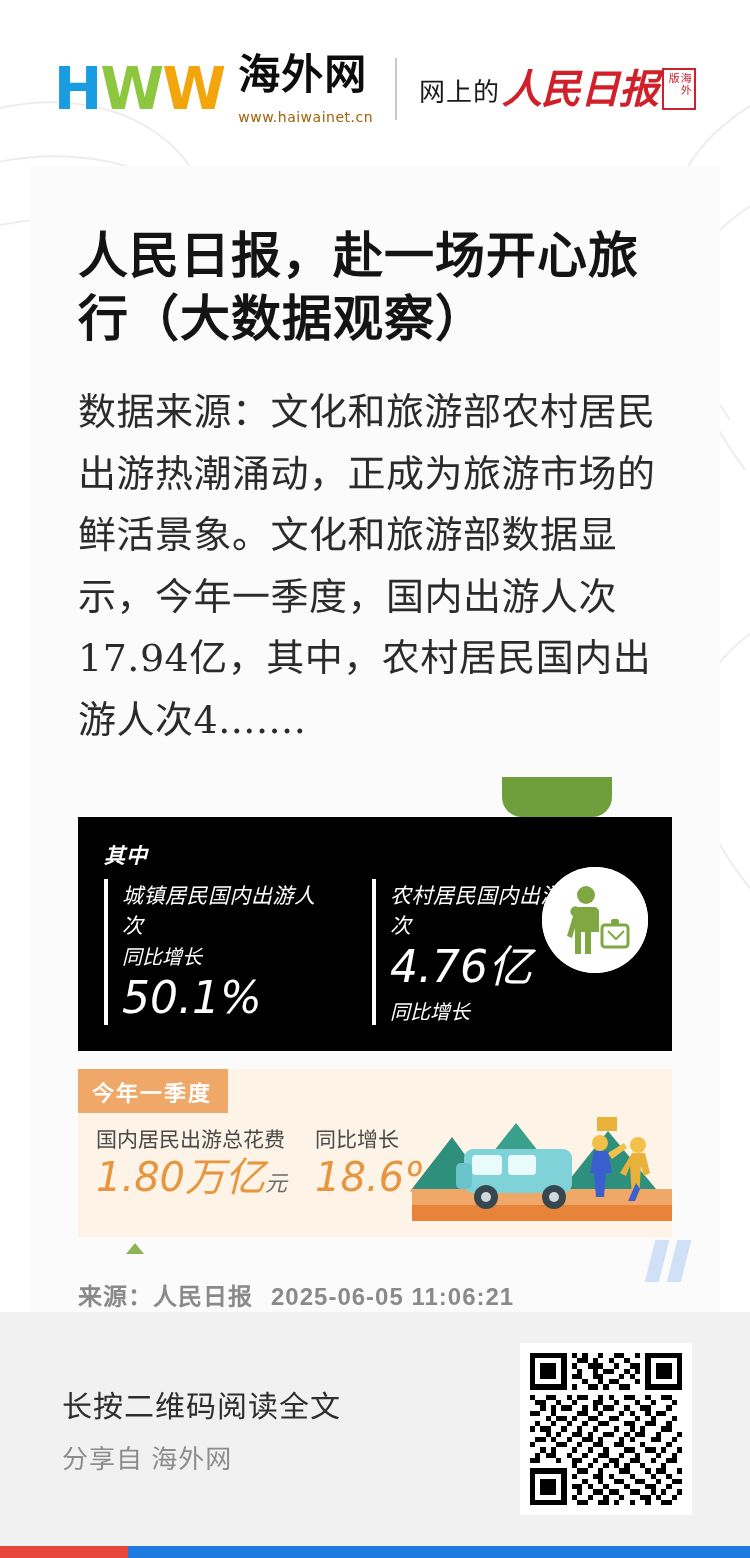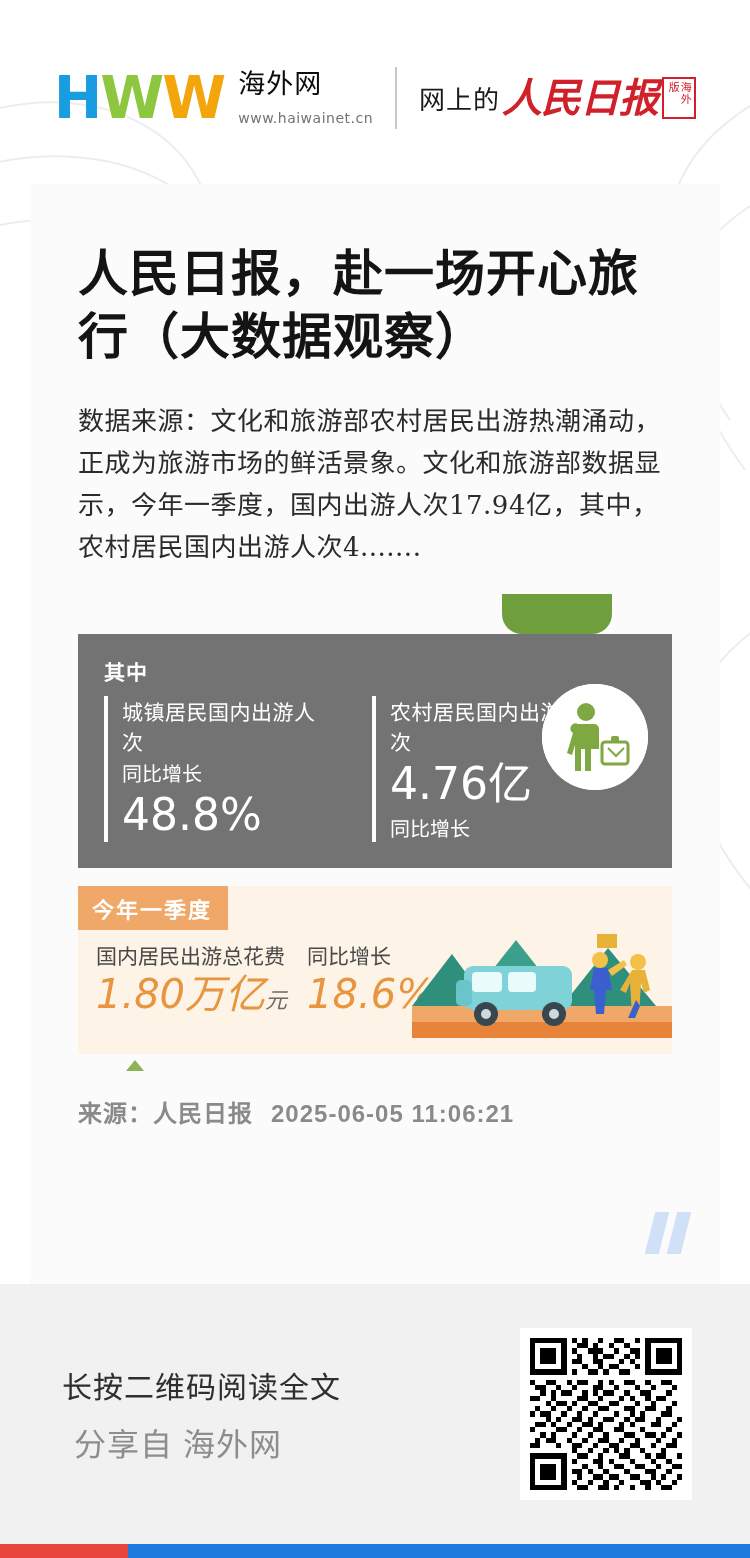--- a/index.html
+++ b/index.html
@@ -63,29 +63,29 @@
   .hww-w1 { color: #8dc63f; }
   .hww-w2 { color: #f2a60c; }
 
   .hww-cn {
     margin-left: 14px;
     display: flex;
     flex-direction: column;
     justify-content: center;
   }
   .hww-cn-main {
-    font-size: 27px;
-    font-weight: 400;
+    font-size: 42px;
+    font-weight: 700;
     color: #0c0c0c;
     line-height: 1.05;
     letter-spacing: 1px;
   }
   .hww-cn-url {
     font-size: 14px;
-    color: #737373;
+    color: #a16207;
     letter-spacing: 0.5px;
     margin-top: 12px;
     font-family: "DejaVu Sans", sans-serif;
   }
 
   .logo-divider {
     width: 2px;
     height: 62px;
     background: #c8c8c8;
     margin: 0 22px;
@@ -134,21 +134,21 @@
     font-family: "DejaVu Serif", "Liberation Serif", serif;
     font-size: 50px;
     font-weight: 700;
     color: #141414;
     line-height: 1.26;
     letter-spacing: 1px;
   }
   .article-summary {
     margin-top: 32px;
     font-family: "DejaVu Serif", "Liberation Serif", serif;
-    font-size: 26px;
+    font-size: 38px;
     line-height: 1.62;
     color: #2b2b2b;
     letter-spacing: 0.5px;
   }
 
   
   .infographic {
     margin-top: 26px;
     width: 100%;
     position: relative;
@@ -161,24 +161,25 @@
   .ig-top-stub .blob {
     position: absolute;
     right: 60px;
     top: -60px;
     width: 110px;
     height: 100px;
     background: #6f9f3c;
     border-radius: 0 0 20px 20px;
   }
   .ig-green {
-    background: #737373;
+    background: #000000;
     padding: 22px 40px 26px 26px;
     position: relative;
     overflow: hidden;
+    font-style: italic;
   }
   .ig-green .qizhong {
     color: #ffffff;
     font-size: 21px;
     font-weight: 700;
     margin-bottom: 10px;
     letter-spacing: 1px;
   }
   .ig-cols {
     display: flex;
@@ -233,21 +234,21 @@
     display: inline-block;
     background: #f0a868;
     color: #ffffff;
     font-size: 22px;
     font-weight: 700;
     padding: 6px 16px 6px 14px;
     letter-spacing: 2px;
   }
   .ig-orange-body {
     display: flex;
-    gap: 20px;
+    gap: 28px;
     padding: 10px 0 0 18px;
   }
   .oc .olbl {
     font-size: 21px;
     color: #4a4a4a;
   }
   .oc .oval {
     font-size: 40px;
     color: #e8953f;
     font-family: "DejaVu Sans", sans-serif;
@@ -314,24 +315,23 @@
     z-index: 2;
     gap: 8px;
   }
   .footer-text .f1 {
     font-size: 30px;
     color: #2e2e2e;
     letter-spacing: 1px;
   }
   .footer-text .f2 {
     margin-top: 12px;
-    font-size: 32px;
+    font-size: 26px;
     color: #8d8d8d;
     letter-spacing: 1px;
-    margin-left: 12px;
   }
   .qr-box {
     width: 172px;
     height: 172px;
     background: #ffffff;
     padding: 10px;
   }
   .qr-box canvas, .qr-box .qr {
     width: 100%;
     height: 100%;
@@ -397,21 +397,21 @@
       <div class="ig-top-stub">
         <div class="blob"></div>
       </div>
 
       <div class="ig-green">
         <div class="qizhong">其中</div>
         <div class="ig-cols">
           <div class="ig-col">
             <div class="lbl">城镇居民国内出游人次</div>
             <div class="lbl2">同比增长</div>
-            <div class="big2">48.8%</div>
+            <div class="big2">50.1%</div>
           </div>
           <div class="ig-col">
             <div class="lbl">农村居民国内出游人次</div>
             <div class="big">4.76亿</div>
             <div class="lbl2">同比增长</div>
           </div>
         </div>
         <div class="ig-person">
           <svg width="106" height="106" viewBox="0 0 106 106">
             <circle cx="53" cy="53" r="53" fill="#ffffff"></circle>

